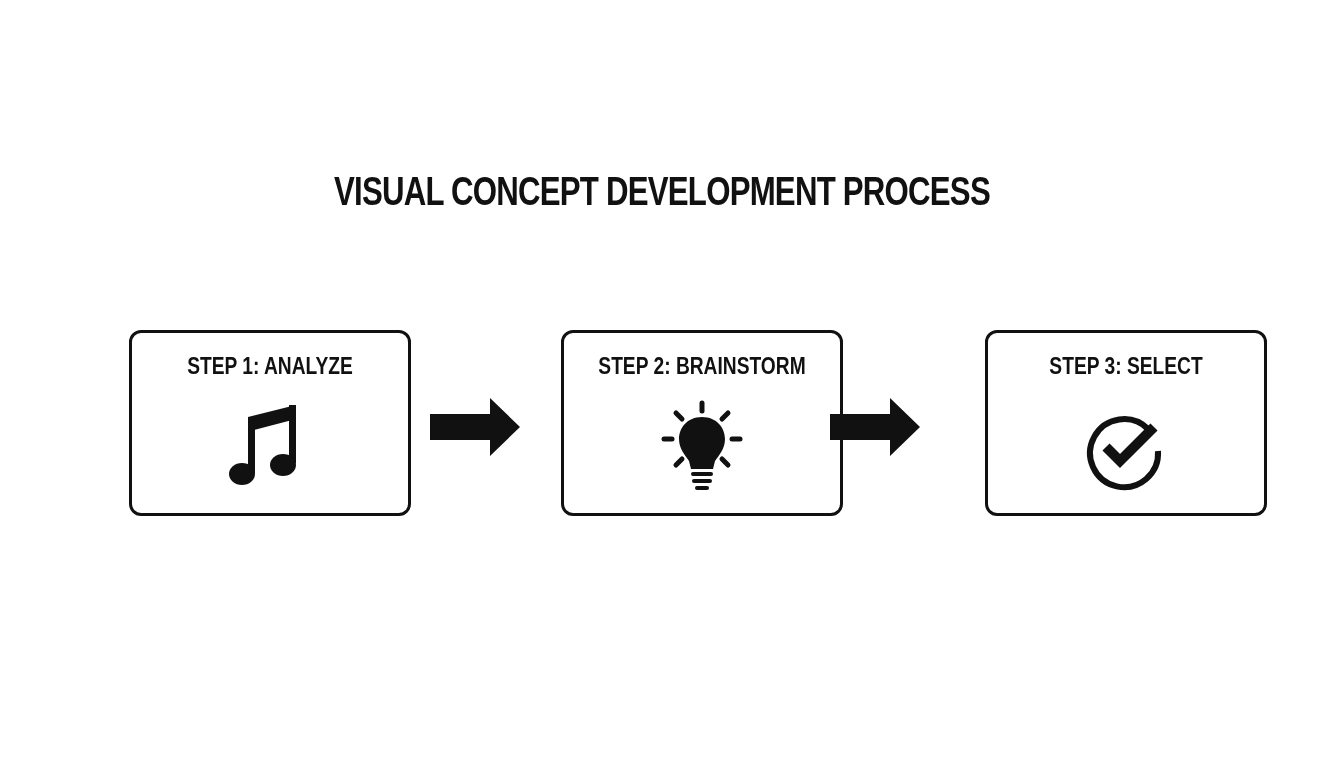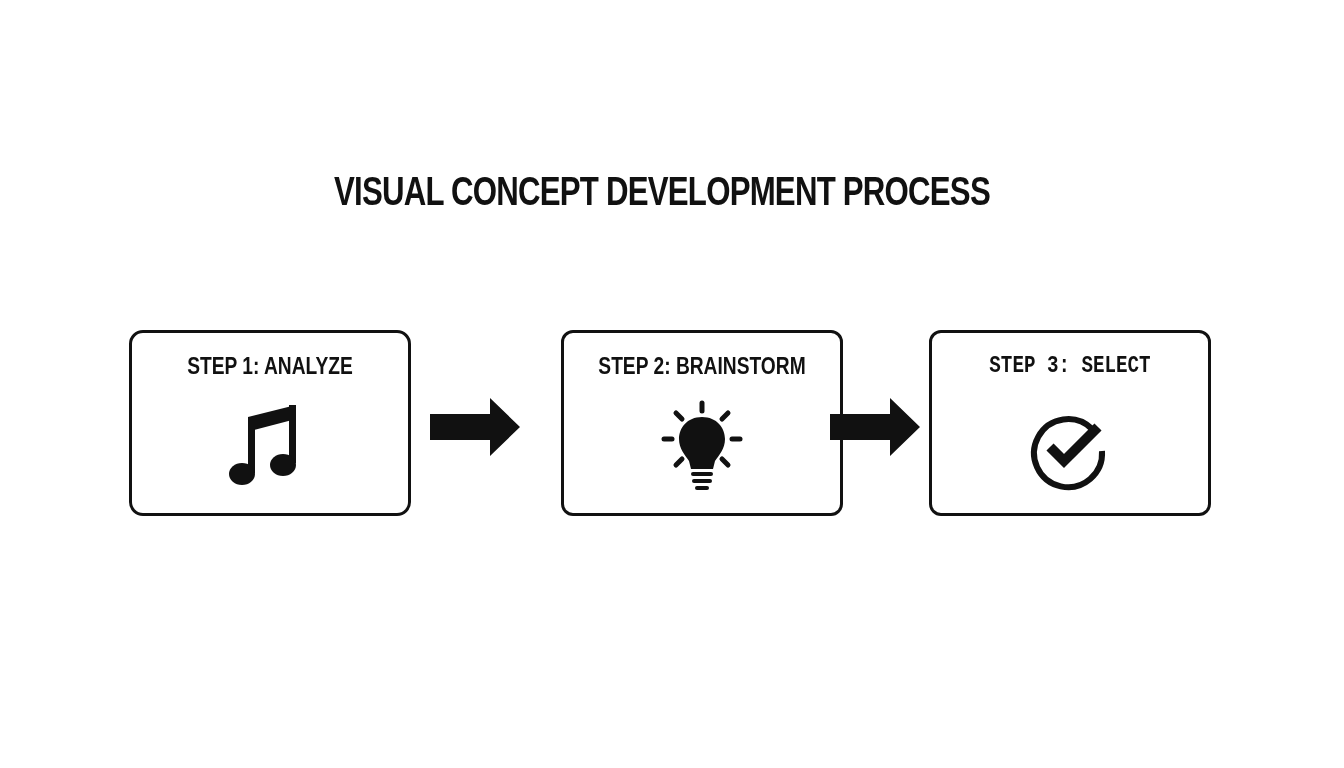--- a/index.html
+++ b/index.html
@@ -8,21 +8,21 @@
   .step { position:absolute; top:330px; width:282px; height:186px; border:3px solid #111; border-radius:12px; box-sizing:border-box; background:#fff; }
   .step-label { position:absolute; top:18px; left:0; right:0; text-align:center; font-weight:bold; font-size:24px; line-height:30px; transform:scaleX(0.8); white-space:nowrap; }
   .icon { position:absolute; left:50%; top:66px; transform:translateX(-50%); width:96px; height:96px; }
   .arrow { position:absolute; top:398px; width:92px; height:58px; }
 </style>
 </head>
 <body>
 
 <div class="title">VISUAL CONCEPT DEVELOPMENT PROCESS</div>
 
-<div class="step" style="left:129px;border-radius:14px;">
+<div class="step" style="left:129px;">
   <div class="step-label">STEP 1: ANALYZE</div>
   <svg class="icon" viewBox="0 0 96 96">
     <polygon points="26,18 74,6 74,20 32,31" fill="#111"></polygon>
     <rect x="26" y="18" width="7" height="56" fill="#111"></rect>
     <rect x="67" y="6" width="7" height="58" fill="#111"></rect>
     <ellipse cx="20" cy="75" rx="13" ry="11" fill="#111"></ellipse>
     <ellipse cx="61" cy="66" rx="13" ry="11" fill="#111"></ellipse>
   </svg>
 </div>
 
@@ -46,19 +46,19 @@
     <rect x="37" y="73" width="22" height="4" rx="2" fill="#111"></rect>
     <rect x="38" y="80" width="20" height="4" rx="2" fill="#111"></rect>
     <rect x="41" y="87" width="14" height="4" rx="2" fill="#111"></rect>
   </svg>
 </div>
 
 <svg class="arrow" style="left:830px;" viewBox="0 0 92 58">
   <polygon points="0,16 60,16 60,0 90,29 60,58 60,42 0,42" fill="#111"></polygon>
 </svg>
 
-<div class="step" style="left:929px;font-family:Liberation Mono, monospace;">
+<div class="step" style="left:985px;">
   <div class="step-label">STEP 3: SELECT</div>
   <svg class="icon" viewBox="0 0 96 96">
     <path d="M70 30 A34 34 0 1 0 80 52" fill="none" stroke="#111" stroke-width="6"></path>
     <polyline points="28,48 42,62 76,28" fill="none" stroke="#111" stroke-width="10" stroke-linejoin="miter"></polyline>
   </svg>
 </div>
 
 </body></html>

